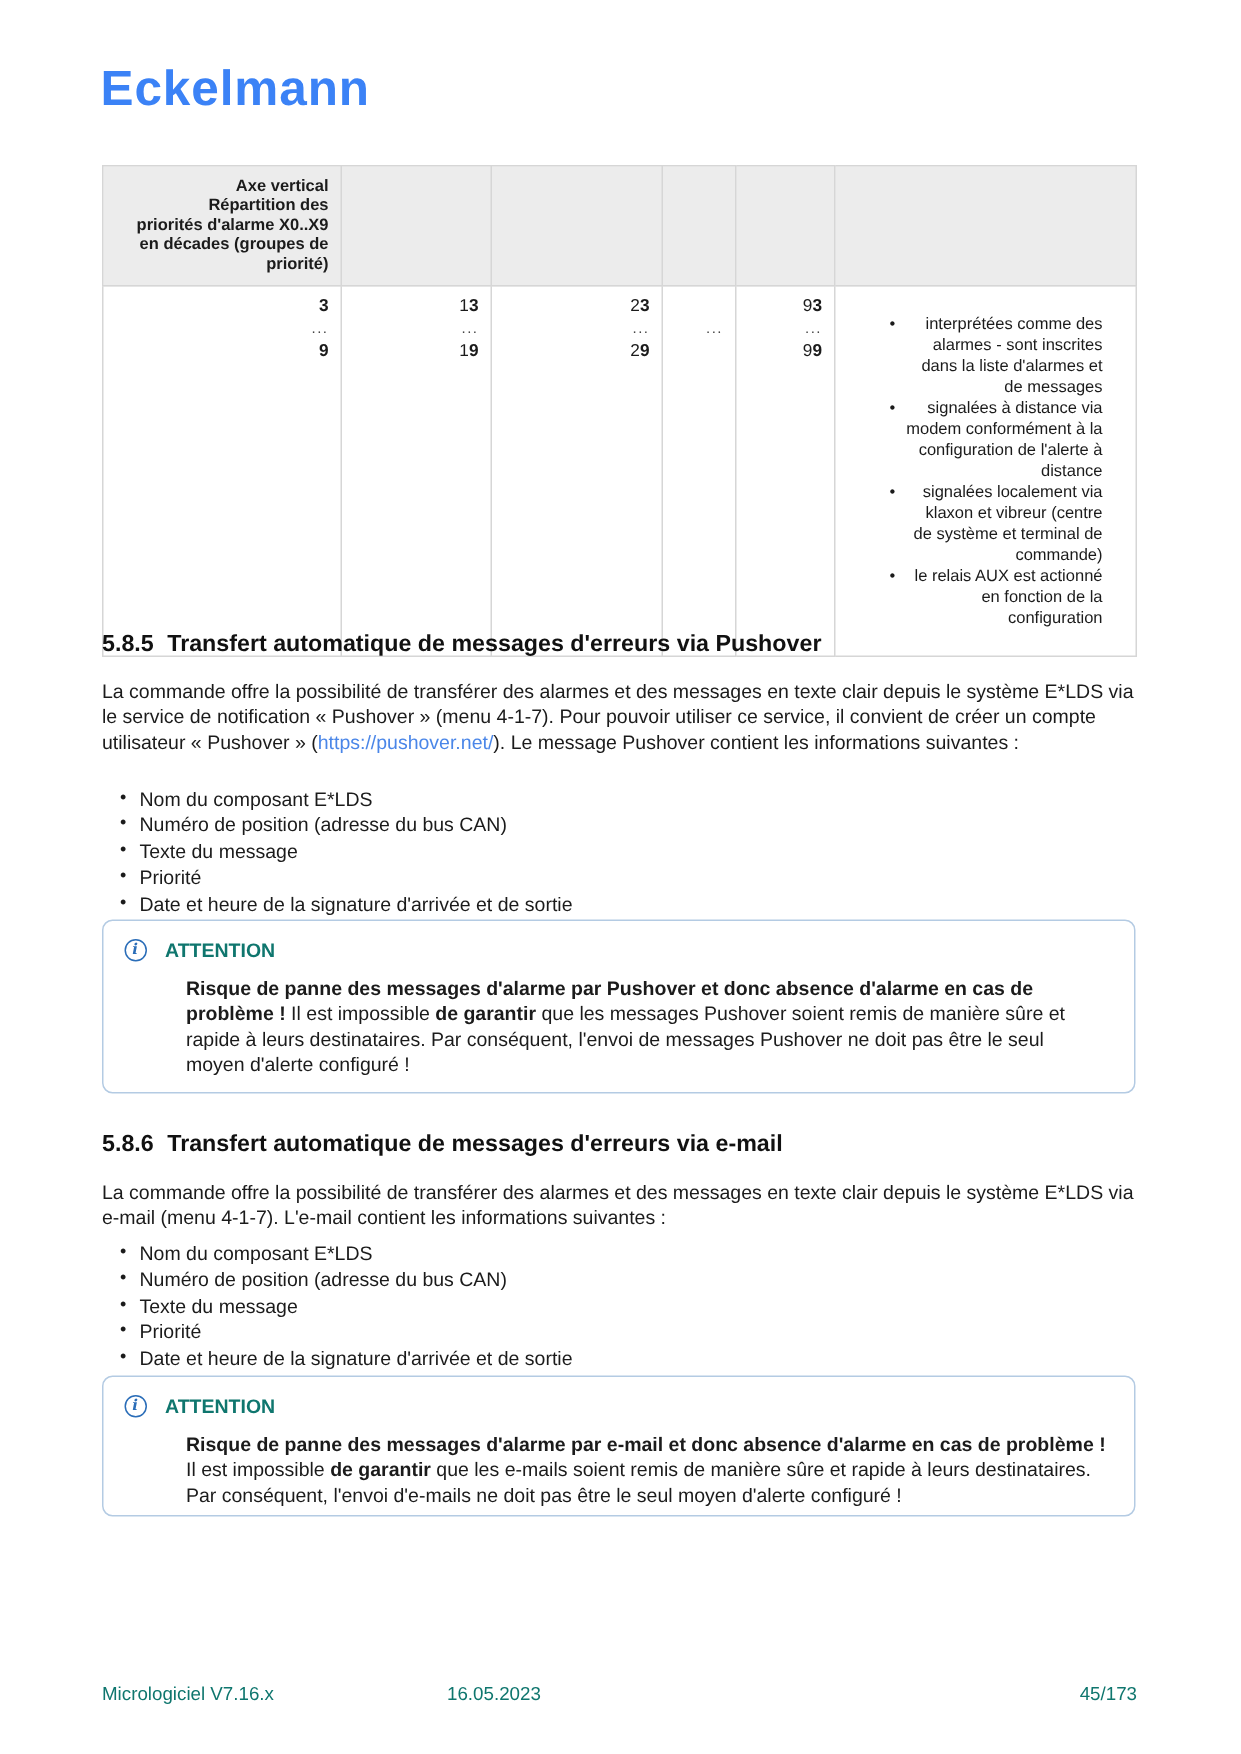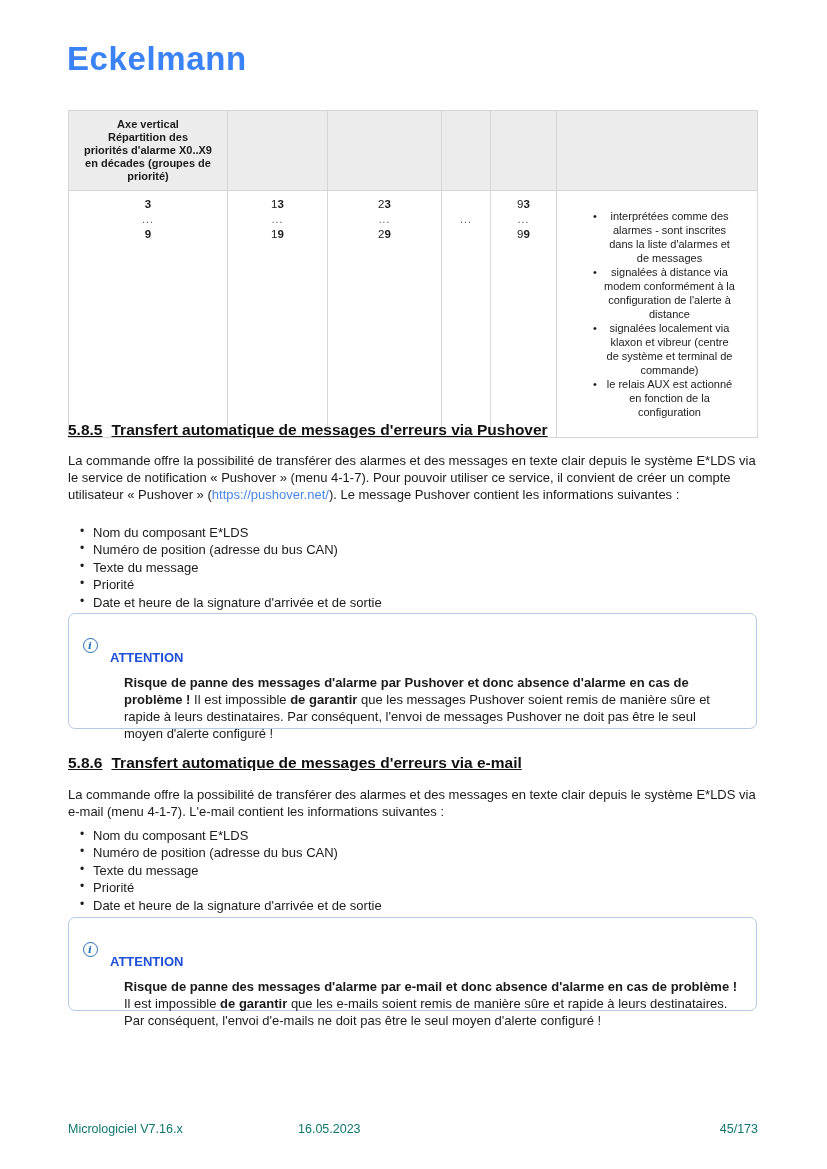--- a/index.html
+++ b/index.html
@@ -16,37 +16,37 @@
     color:#3b82f6; line-height:1;
   }
 
   
   .ptable {
     position:absolute; left:68px; top:110px; width:689px;
     border-collapse:collapse; table-layout:fixed;
   }
   .ptable th, .ptable td {
     border:1px solid #d6d6d6; vertical-align:top; box-sizing:border-box;
-    text-align:center; font-weight:normal;
+    text-align:right; font-weight:normal;
   }
   .ptable th {
     background:#ececec; height:79px; padding:7px 8px;
     font-size:11px; line-height:13px; font-weight:bold; white-space:pre-line;
   }
   .ptable td { height:199px; padding:6px 8px; overflow:hidden; }
   .nline { min-height:15px; line-height:15px; font-size:11.5px; }
   .nline.dots { font-size:10px; color:#454545; letter-spacing:1px; }
   ul.cl { margin:12px; padding:0 2px 0 16px; list-style:none; font-size:11px; line-height:14px; }
   ul.cl li { position:relative; padding-left:11px; }
   ul.cl li::before { content:"•"; position:absolute; left:0; top:0; }
 
   
   h2.sec {
     position:absolute; left:68px; margin:0; font-size:15.5px; font-weight:bold;
-    display:flex; gap:9px; white-space:nowrap; color:#111;text-decoration:underline;
+    display:flex; gap:9px; white-space:nowrap; color:#111;
   }
   #sec1 { top:421px; } #sec2 { top:754px; }
 
   
   .para { position:absolute; left:68px; width:692px; margin:0; font-size:13px; line-height:17px; }
   #para1 { top:452px; } #para2 { top:786px; }
   a.link { color:#4a86e8; text-decoration:none; }
 
   
   ul.main {
@@ -66,21 +66,21 @@
   .att-head { display:flex; align-items:center; gap:12px; padding:12px 18px 0 14px; }
   .att-icon {
     width:15px; height:15px; box-sizing:border-box; flex:0 0 15px;
     border:1.6px solid #2a6db8; border-radius:50%; color:#2a6db8;
     display:flex; align-items:center; justify-content:center;
   }
   .att-icon::before {
     content:"i"; font-family:"DejaVu Serif", serif; font-style:italic; font-weight:bold;
     font-size:10px; line-height:1; margin-right:1px;
   }
-  .att-label { font-size:13px; font-weight:bold; color:#1d4ed8;margin-top:24px; }
+  .att-label { font-size:13px; font-weight:bold; color:#0f766e; }
   .att-body { margin:9px 18px 0 55px; font-size:13px; line-height:17px; }
 
   
   .footer {
     position:absolute; left:68px; top:1122px; width:690px;
     display:flex; font-size:12.5px; color:#0f766e;
   }
   .footer span { flex:1; }
   .footer .fc { text-align:left; }
   .footer .fr { text-align:right; }

